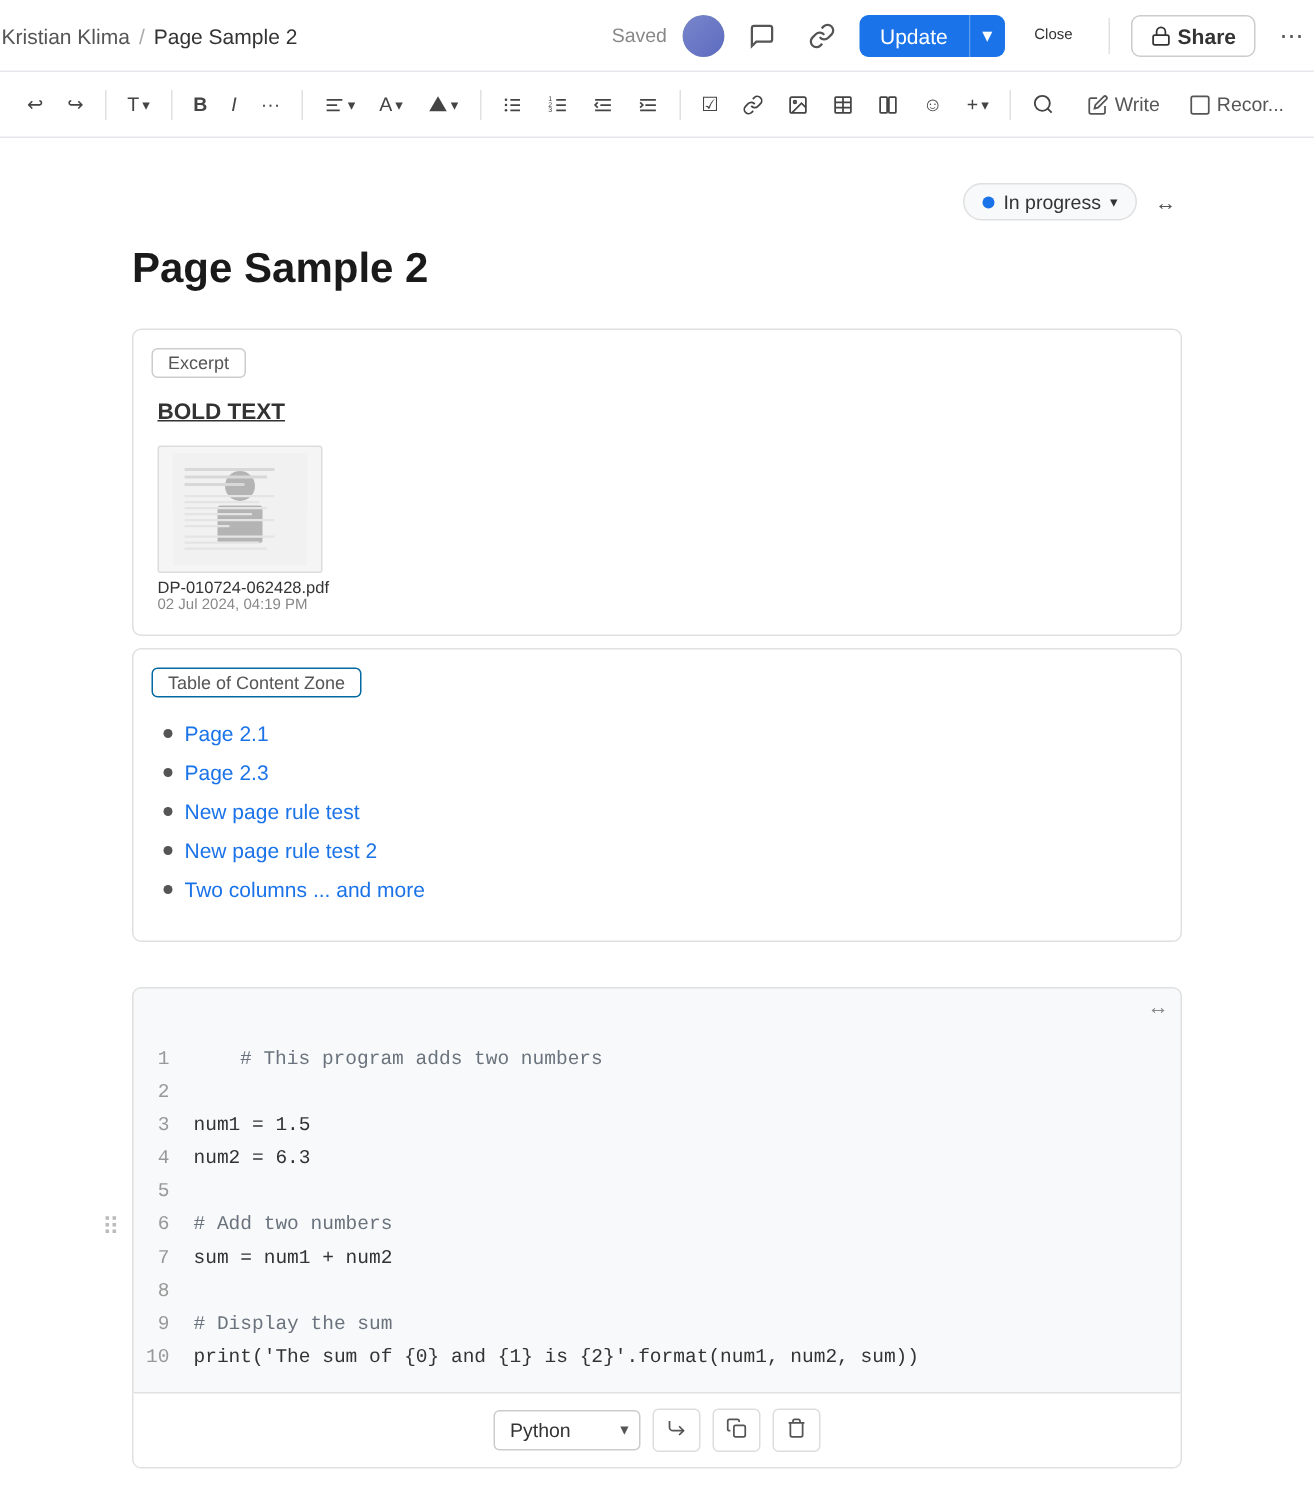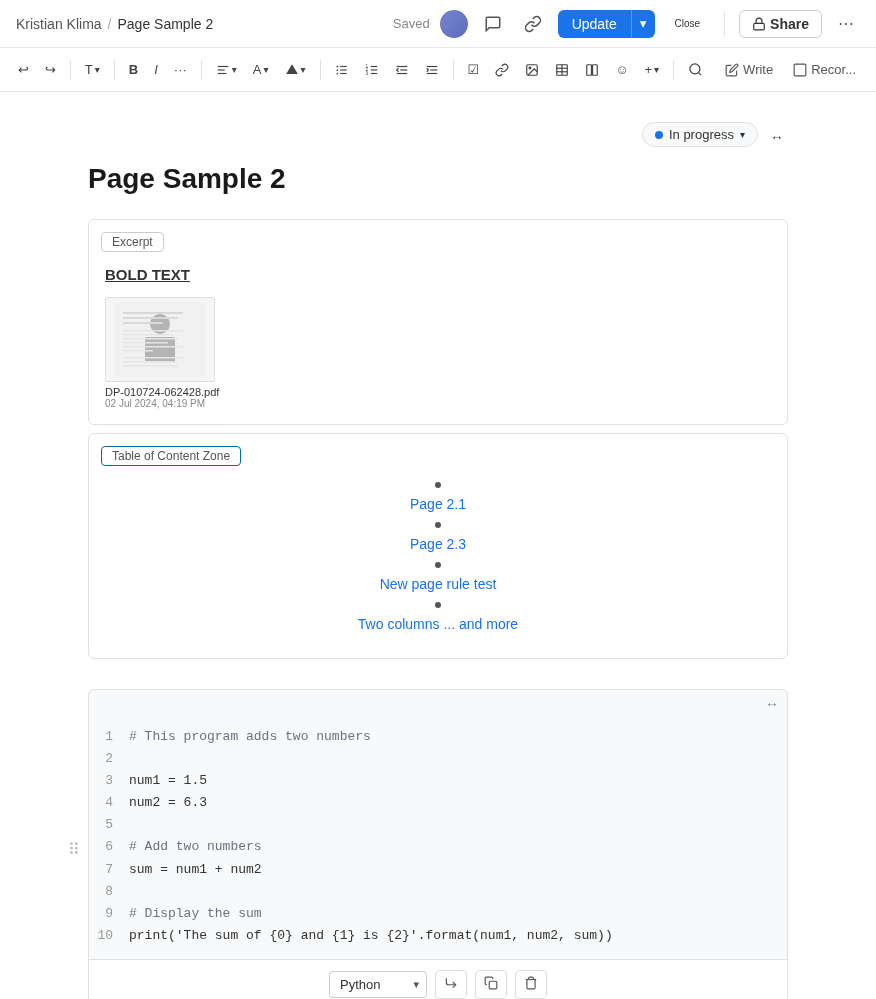--- a/index.html
+++ b/index.html
@@ -1,21 +1,21 @@
 <!DOCTYPE html>
 <html><head>
   <meta charset="utf-8">
   <style>
     * { box-sizing: border-box; margin: 0; padding: 0; }
     body { font-family: -apple-system, BlinkMacSystemFont, 'Segoe UI', sans-serif; background: #fff; color: #333; font-size: 14px; overflow-x: hidden; }
 
     
     .top-nav {
       display: flex; align-items: center; justify-content: space-between;
-      padding: 0 16px; height: 48px; border-bottom: 1px solid #e5e7eb;
+      padding: 0 1px; height: 48px; border-bottom: 1px solid #e5e7eb;
       background: #fff;
     }
     .top-nav-left { display: flex; align-items: center; gap: 6px; font-size: 14px; color: #555; }
     .top-nav-left .separator { color: #aaa; }
     .top-nav-left .page-title-nav { color: #333; font-weight: 500; }
     .top-nav-right { display: flex; align-items: center; gap: 10px; }
     .saved-label { color: #888; font-size: 13px; }
     .avatar { width: 28px; height: 28px; border-radius: 50%; background: #b0bec5; overflow: hidden; display: flex; align-items: center; justify-content: center; }
     .avatar-img { width: 100%; height: 100%; background: linear-gradient(135deg, #7986cb, #5c6bc0); border-radius: 50%; }
     .icon-btn { background: none; border: none; cursor: pointer; color: #555; padding: 4px 6px; border-radius: 4px; display: flex; align-items: center; font-size: 16px; }
@@ -61,21 +61,21 @@
     .pdf-thumb { display: inline-block; cursor: pointer; }
     .pdf-preview { width: 110px; height: 85px; background: #f5f5f5; border: 1px solid #ddd; border-radius: 2px; display: flex; align-items: center; justify-content: center; overflow: hidden; position: relative; }
     .pdf-label { font-size: 11px; color: #333; margin-top: 4px; }
     .pdf-date { font-size: 10px; color: #888; }
 
     
     .toc-box { border: 1px solid #e0e0e0; border-radius: 6px; margin-bottom: 30px; }
     .toc-label { display: inline-block; border: 1px solid #0369a1; border-radius: 4px; padding: 2px 10px; font-size: 12px; color: #555; background: #fff; margin: 12px 0 0 12px; }
     .toc-content { padding: 16px 20px; }
     .toc-list { list-style: none; }
-    .toc-list li { margin-bottom: 10px; display: flex; align-items: center; gap: 8px; flex-direction: column; }
+    .toc-list li { margin-bottom: 10px; display: flex; align-items: center; gap: 8px; }
     .toc-bullet { width: 6px; height: 6px; border-radius: 50%; background: #555; flex-shrink: 0; }
     .toc-link { color: #1a73e8; text-decoration: none; font-size: 14px; }
 
     
     .code-block-wrap { margin-bottom: 20px; position: relative; }
     .code-drag-handle { position: absolute; left: -20px; top: 50%; transform: translateY(-50%); color: #bbb; font-size: 16px; cursor: grab; }
     .code-block { border: 1px solid #e0e0e0; border-radius: 6px; overflow: hidden; background: #f8f9fa; }
     .code-header { display: flex; justify-content: flex-end; padding: 4px 8px; }
     .code-expand-btn { background: none; border: none; cursor: pointer; color: #888; font-size: 14px; }
     .code-content { padding: 12px 0; }
@@ -305,36 +305,40 @@
             <li>
               <span class="toc-bullet"></span>
               <a class="toc-link" href="#">Page 2.3</a>
             </li>
             <li>
               <span class="toc-bullet"></span>
               <a class="toc-link" href="#">New page rule test</a>
             </li>
             <li>
               <span class="toc-bullet"></span>
+              <a class="toc-link" href="#">New page rule test 2</a>
+            </li>
+            <li>
+              <span class="toc-bullet"></span>
               <a class="toc-link" href="#">Two columns ... and more</a>
             </li>
           </ul>
       </div>
     </div>
 
     <div class="code-block-wrap">
       <span class="code-drag-handle">⠿</span>
       <div class="code-block">
         <div class="code-header">
           <button class="code-expand-btn">↔</button>
         </div>
         <div class="code-content" id="code-lines">
         <div class="code-line">
               <span class="line-num">1</span>
-              <span class="line-code" style="color: rgb(106, 115, 125);"># This program adds two numbers</span>
+              <span class="line-code" style="color: rgb(106, 115, 125); margin-left: 31px;"># This program adds two numbers</span>
             </div>
             <div class="code-line">
               <span class="line-num">2</span>
               <span class="line-code"></span>
             </div>
             <div class="code-line">
               <span class="line-num">3</span>
               <span class="line-code">num1 = 1.5</span>
             </div>
             <div class="code-line">

